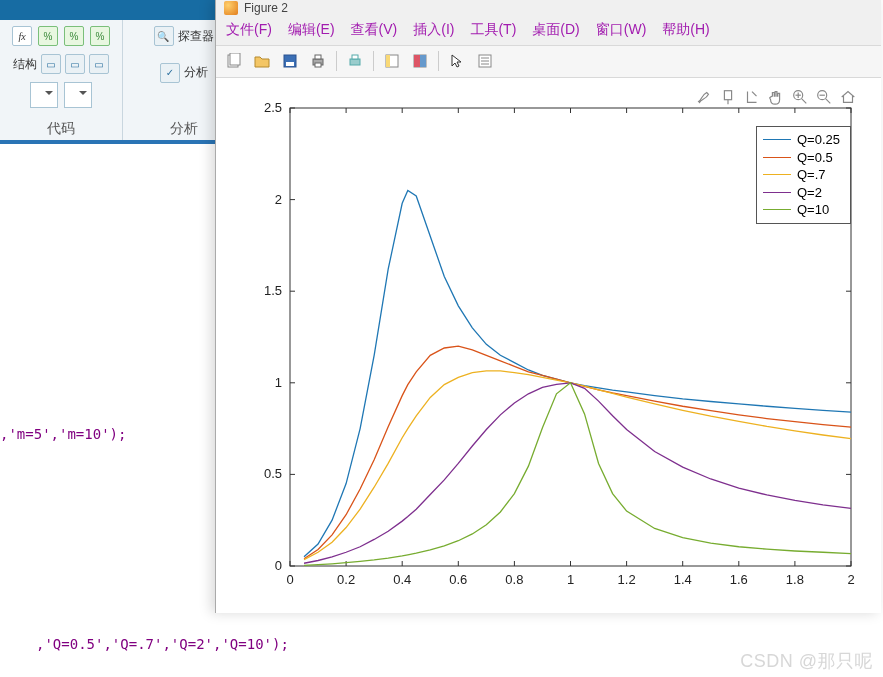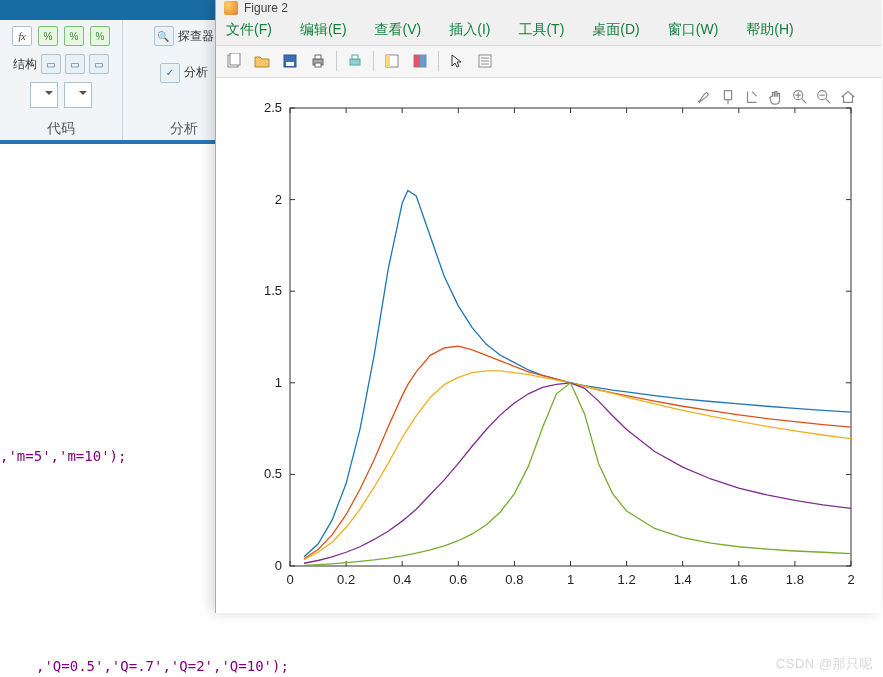--- a/index.html
+++ b/index.html
@@ -94,21 +94,20 @@
   }
 
   
   .code1, .code2 {
     position: absolute;
     left: 0;
     font-family: Consolas, monospace;
     font-size: 14px;
     color: #800080;
     white-space: nowrap;
-    margin-top: 22px;
   }
   .code1 { top: 426px; }
   .code2 { top: 636px; padding-left: 36px; }
 
   
   .figwin {
     position: absolute;
     left: 215px;
     top: 0;
     width: 665px;
@@ -129,24 +128,24 @@
     position: relative;
   }
   .figwin .titlebar .mlogo {
     width: 14px; height: 14px;
     background: radial-gradient(circle at 30% 30%, #ffcf6b, #e27e1c);
     margin-right: 6px;
     border-radius: 2px;
   }
   .figwin .menubar {
     display: flex;
-    gap: 28px;
+    gap: 16px;
     padding: 5px 10px 6px;
     font-size: 14px;
-    color: #15803d;
+    color: #a21caf;
     background: #f0f0f0;
   }
   .figwin .menubar span { cursor: default; }
   .figwin .toolbar {
     display: flex;
     align-items: center;
     gap: 4px;
     padding: 3px 6px 4px;
     border-top: 1px solid #d9d9d9;
     border-bottom: 1px solid #d9d9d9;
@@ -195,21 +194,21 @@
   }
   .legend-line {
     width:28px; height:0;
     border-top:1.5px solid;
   }
 
   .watermark {
     position:absolute;
     right:10px;
     bottom:4px;
-    font-size:13px;
+    font-size:18px;
     color:#d7d7d7;
     letter-spacing:0.5px;
     pointer-events:none;
   }
 </style>
 </head>
 <body>
 
 <div class="ribbon">
   <div class="top-blue"></div>
@@ -417,17 +416,39 @@
         <line x1="74" y1="30" x2="79" y2="30" stroke="#333"></line>
         <line x1="635" y1="30" x2="630" y2="30" stroke="#333"></line>
         <text x="66" y="34" text-anchor="end" font-size="13" fill="#222" font-family="Arial">2.5</text>
         <path d="M88.03 478.84 L102.05 466.02 L116.07 442.20 L130.10 405.56 L144.13 350.60 L158.15 277.32 L172.18 191.22 L186.20 125.26 L191.81 112.44 L200.23 117.94 L214.25 158.24 L228.28 198.54 L242.30 227.86 L256.33 249.84 L270.35 266.33 L284.38 277.32 L298.40 284.65 L312.42 291.98 L326.45 297.47 L340.47 301.14 L354.50 304.80 L368.53 307.55 L382.55 309.93 L396.57 312.13 L410.60 313.96 L438.65 317.62 L466.70 320.92 L494.75 323.49 L522.80 325.87 L550.85 328.25 L578.90 330.45 L606.95 332.28 L635.00 334.11 " fill="none" stroke="#1f77b4" stroke-width="1.3"></path>
         <path d="M88.03 480.67 L102.05 471.51 L116.07 456.86 L130.10 436.70 L144.13 411.06 L158.15 381.74 L172.18 348.77 L186.20 317.62 L191.81 306.63 L200.23 293.81 L214.25 277.32 L228.28 269.99 L242.30 268.16 L256.33 271.82 L270.35 277.32 L284.38 282.82 L298.40 288.31 L312.42 293.81 L326.45 297.47 L340.47 301.14 L354.50 304.80 L368.53 308.46 L382.55 311.76 L396.57 314.88 L410.60 317.62 L438.65 323.12 L466.70 328.25 L494.75 332.65 L522.80 336.86 L550.85 340.52 L578.90 343.64 L606.95 346.57 L635.00 349.13 " fill="none" stroke="#d95319" stroke-width="1.3"></path>
         <path d="M88.03 481.59 L102.05 474.26 L116.07 464.18 L130.10 449.53 L144.13 431.21 L158.15 409.22 L172.18 385.41 L186.20 359.76 L191.81 350.60 L200.23 337.78 L214.25 319.46 L228.28 306.63 L242.30 299.30 L256.33 294.72 L270.35 292.89 L284.38 292.89 L298.40 294.72 L312.42 296.56 L326.45 299.30 L340.47 302.05 L354.50 304.80 L368.53 308.10 L382.55 311.76 L396.57 315.43 L410.60 319.09 L438.65 325.87 L466.70 332.28 L494.75 338.14 L522.80 343.27 L550.85 348.40 L578.90 352.80 L606.95 357.01 L635.00 360.68 " fill="none" stroke="#edb120" stroke-width="1.3"></path>
         <path d="M88.03 485.25 L102.05 482.50 L116.07 478.84 L130.10 474.26 L144.13 468.76 L158.15 461.44 L172.18 453.19 L186.20 443.12 L191.81 438.54 L200.23 431.21 L214.25 416.55 L228.28 401.90 L242.30 385.41 L256.33 368.00 L270.35 351.52 L284.38 336.86 L298.40 324.95 L312.42 315.79 L326.45 309.38 L340.47 306.27 L354.50 304.80 L368.53 310.30 L382.55 323.12 L396.57 337.78 L410.60 351.52 L438.65 373.50 L466.70 389.07 L494.75 400.98 L522.80 410.14 L550.85 416.92 L578.90 422.41 L606.95 426.81 L635.00 430.29 " fill="none" stroke="#7e2f8e" stroke-width="1.3"></path>
         <path d="M88.03 487.45 L102.05 486.72 L116.07 485.80 L130.10 484.70 L144.13 483.42 L158.15 481.95 L172.18 480.12 L186.20 477.92 L191.81 476.82 L200.23 475.18 L214.25 471.88 L228.28 467.85 L242.30 462.72 L256.33 455.94 L270.35 446.78 L284.38 433.96 L298.40 415.64 L312.42 388.16 L326.45 349.68 L340.47 315.79 L354.50 304.80 L368.53 335.94 L382.55 385.41 L396.57 415.64 L410.60 433.04 L438.65 450.44 L466.70 459.60 L494.75 465.10 L522.80 468.76 L550.85 471.15 L578.90 472.98 L606.95 474.26 L635.00 475.54 " fill="none" stroke="#77ac30" stroke-width="1.3"></path>
       </svg>
 
+    <div class="legend-box" style="top: 48px; right: 30px;">
+        <div class="legend-row">
+          <div class="legend-line" style="border-color: rgb(31, 119, 180);"></div>
+          <span>Q=0.25</span>
+        </div>
+        <div class="legend-row">
+          <div class="legend-line" style="border-color: rgb(217, 83, 25);"></div>
+          <span>Q=0.5</span>
+        </div>
+        <div class="legend-row">
+          <div class="legend-line" style="border-color: rgb(237, 177, 32);"></div>
+          <span>Q=.7</span>
+        </div>
+        <div class="legend-row">
+          <div class="legend-line" style="border-color: rgb(126, 47, 142);"></div>
+          <span>Q=2</span>
+        </div>
+        <div class="legend-row">
+          <div class="legend-line" style="border-color: rgb(119, 172, 48);"></div>
+          <span>Q=10</span>
+        </div>
+      </div>
 
   </div>
 </div>
 
 <div class="watermark">CSDN @那只呢</div>
 
 </body></html>

